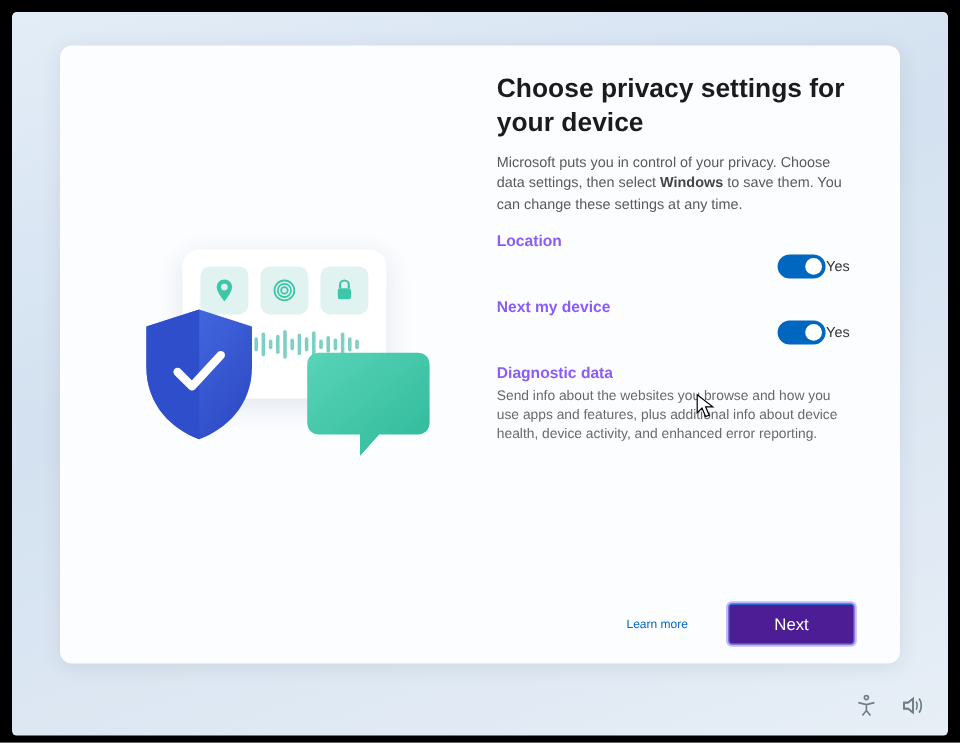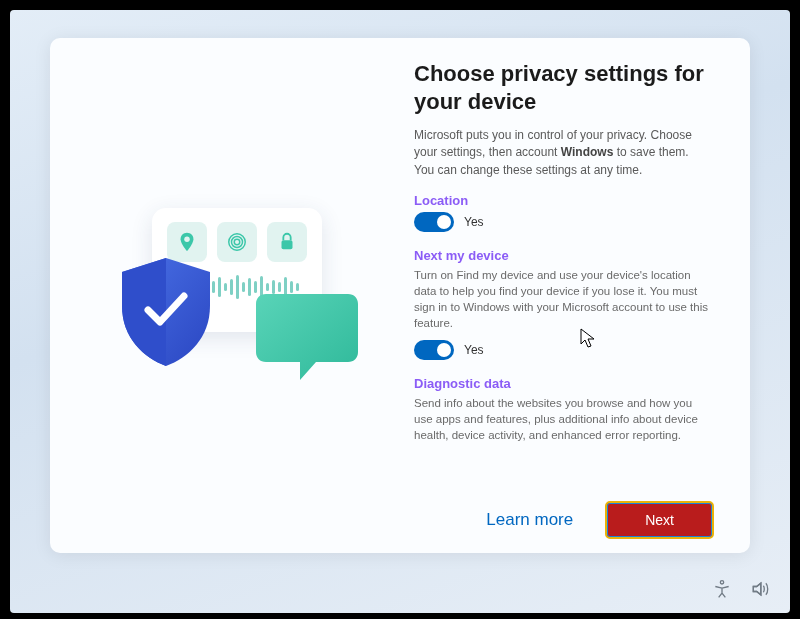--- a/index.html
+++ b/index.html
@@ -41,41 +41,41 @@
   .intro b { color: #444; font-weight: 600; }
   .scroll {
     flex: 1; overflow-y: auto; padding-right: 18px; margin-right: -6px;
   }
   .scroll::-webkit-scrollbar { width: 8px; }
   .scroll::-webkit-scrollbar-track { background: transparent; }
   .scroll::-webkit-scrollbar-thumb { background: #b9bfc7; border-radius: 4px; }
   .group { margin-bottom: 16px; }
   .gtitle { font-size: 13px; font-weight: 600; color: #8b5cf6; margin-bottom: 4px; }
   .gdesc { font-size: 11.5px; color: #6a6a6a; line-height: 1.4; margin-bottom: 8px; }
-  .toggle-row { display: flex; align-items: center; gap: 10px; }
+  .toggle-row { display: flex; align-items: center; gap: 0; justify-content: flex-end; }
   .toggle {
     width: 40px; height: 20px; border-radius: 10px; background: #0067c0;
     position: relative; cursor: pointer; flex-shrink: 0;
   }
   .toggle::after {
     content: ""; position: absolute; top: 3px; right: 3px;
     width: 14px; height: 14px; border-radius: 50%; background: #fff;
   }
   .toggle-label { font-size: 12px; color: #333; }
   .footer {
     display: flex; justify-content: flex-end; align-items: center;
     gap: 22px; padding-top: 14px; padding-right: 6px;
   }
   .learn {
-    color: #0067c0; font-size: 17px; font-weight: 500; cursor: pointer;
+    color: #0067c0; font-size: 10px; font-weight: 500; cursor: pointer;
     padding: 8px 10px;
   }
   .next {
-    background: #b91c1c; color: #fff; font-size: 14px;
-    border: 2px solid #eab308;
+    background: #4c1d95; color: #fff; font-size: 14px;
+    border: 2px solid #c4b5fd;
     border-radius: 5px; padding: 9px 38px; cursor: pointer;
     box-shadow: inset 0 0 0 1px #1a82d8;
   }
   
   .tray {
     position: absolute; right: 20px; bottom: 10px;
     display: flex; gap: 18px; color: #4a5560;
   }
   .tray svg { width: 20px; height: 20px; opacity: 0.75; }
   
@@ -179,35 +179,34 @@
             <path d="M50 4 94 18v34c0 32-22 52-44 60C28 104 6 84 6 52V18L50 4Z" fill="url(#sg)"></path>
             <path d="M50 4 50 112C28 104 6 84 6 52V18L50 4Z" fill="#2f4ecb"></path>
             <path d="M32 56l12 12 24-26" stroke="#fff" stroke-width="7" fill="none" stroke-linecap="round" stroke-linejoin="round"></path>
           </svg>
         </div>
       </div>
 
       <div class="right">
         <h1>Choose privacy settings for your device</h1>
         <p class="intro">
-          <span>Microsoft puts you in control of your privacy. Choose your settings, then account </span><b>Windows</b><span> to save them. You can change these settings at any time.</span>
+          <span>Microsoft puts you in control of your privacy. Choose data settings, then select </span><b>Windows</b><span> to save them. You can change these settings at any time.</span>
         </p>
 
         <div class="scroll">
           <div class="group">
             <div class="gtitle">Location</div>
             <div class="toggle-row">
               <div class="toggle"></div>
               <span class="toggle-label">Yes</span>
             </div>
           </div>
 
           <div class="group">
             <div class="gtitle">Next my device</div>
-            <div class="gdesc">Turn on Find my device and use your device's location data to help you find your device if you lose it. You must sign in to Windows with your Microsoft account to use this feature.</div>
             <div class="toggle-row">
               <div class="toggle"></div>
               <span class="toggle-label">Yes</span>
             </div>
           </div>
 
           <div class="group">
             <div class="gtitle">Diagnostic data</div>
             <div class="gdesc">Send info about the websites you browse and how you use apps and features, plus additional info about device health, device activity, and enhanced error reporting.</div>
           </div>

